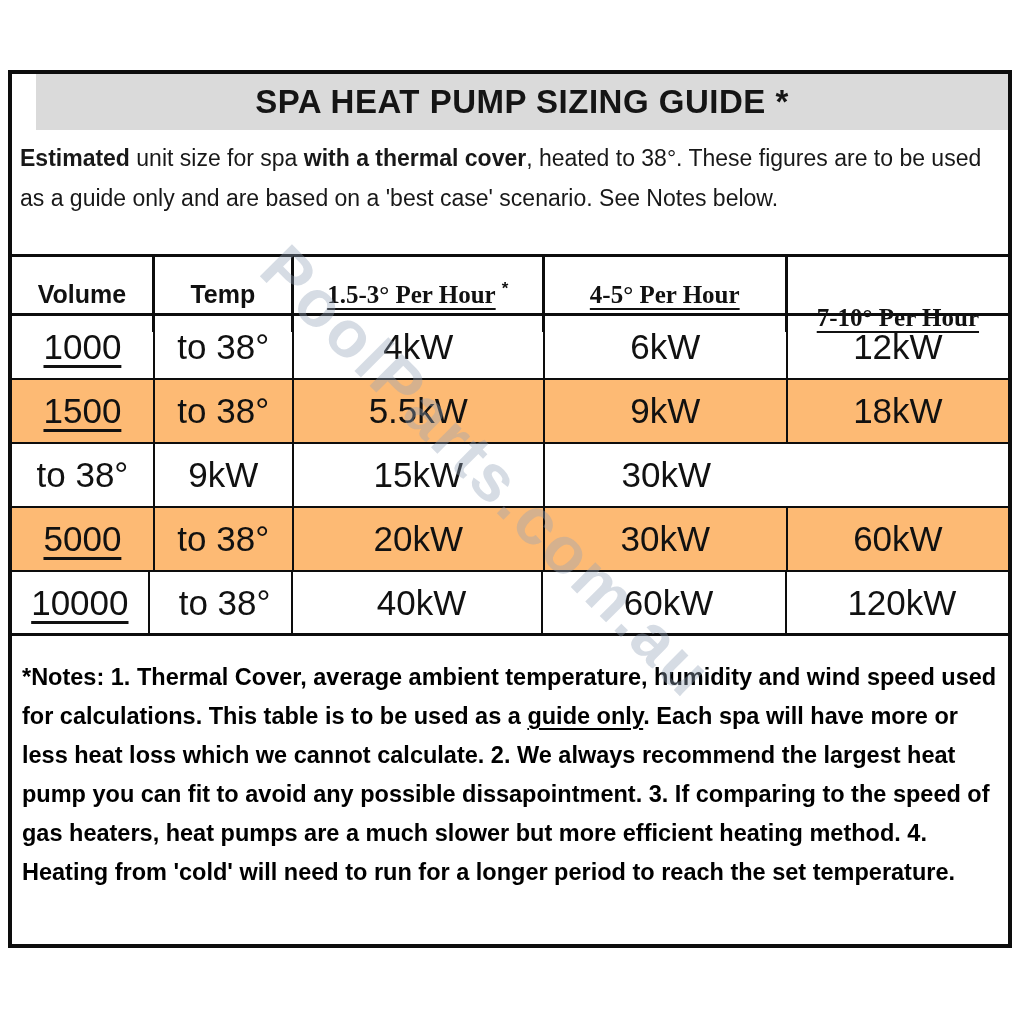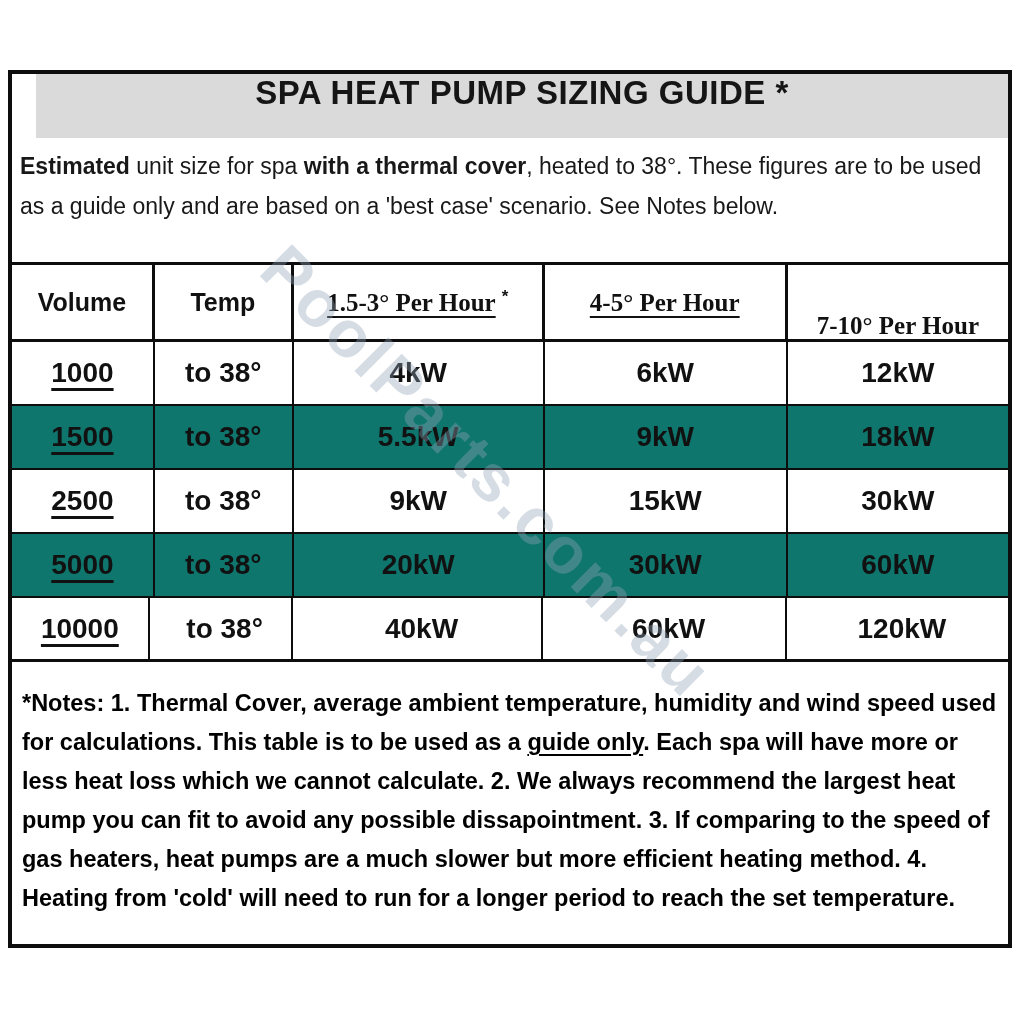--- a/index.html
+++ b/index.html
@@ -15,24 +15,24 @@
   .board {
     position:absolute;
     left:8px; top:70px;
     width:1004px; height:878px;
     border:4px solid #0d0d0d;
     display:flex;
     flex-direction:column;
     background:#ffffff;
   }
   .title-bar {
-    height:64px;
+    height:56px;
     background:#dadada;
     display:flex;
-    align-items:flex-start;
+    align-items:center;
     justify-content:center;
     margin-left:24px;
   }
   .title-bar h1 {
     font-size:33px;
     font-weight:bold;
     letter-spacing:0.5px;
     color:#151515;
   }
   .intro {
@@ -48,39 +48,39 @@
     display:grid;
     grid-template-columns:144fr 140fr 253fr 245fr 222fr;
   }
   .t-row > div {
     display:flex;
     align-items:center;
     justify-content:center;
     text-align:center;
   }
   .header-row {
-    height:80px;
+    height:62px;
     border-top:3px solid #0d0d0d;
     border-bottom:3px solid #0d0d0d;
     font-weight:bold;
     font-size:25px;
   }
   .header-row > div { border-right:3px solid #0d0d0d; }
   .header-row > div:last-child { border-right:none;margin-top:47px; }
   .header-row .u { text-decoration:underline; text-decoration-thickness:2px; text-underline-offset:5px;font-family:Liberation Serif, serif; }
   .header-row sup.star { font-size:17px; margin-left:6px; transform:translateY(-6px); }
   .data-row {
     height:64px;
     border-bottom:2px solid #0d0d0d;
-    font-weight:bold;
-    font-size:28px;
+    font-weight:normal;
+    font-size:35px;
   }
   .data-row > div { border-right:2px solid #0d0d0d; }
   .data-row > div:last-child { border-right:none; }
-  .data-row.alt { background:#0f766e; }
+  .data-row.alt { background:#fdba74; }
   .data-row:last-of-type { border-bottom:3px solid #0d0d0d;gap:9px; }
   .volume-cell span {
     text-decoration:underline;
     text-decoration-thickness:3px;
     text-underline-offset:6px;
   }
   .notes {
     flex:1;
     padding:22px 10px 10px 10px;
     font-weight:bold;
@@ -153,23 +153,20 @@
         <div class="volume-cell">
             <span>1500</span>
           </div>
         <div>to 38°</div>
         <div>5.5kW</div>
         <div>9kW</div>
         <div>18kW</div>
       </div>
 
       <div class="t-row data-row">
-        <div class="volume-cell">
-            <span>2500</span>
-          </div>
         <div>to 38°</div>
         <div>9kW</div>
         <div>15kW</div>
         <div>30kW</div>
       </div>
 
       <div class="t-row data-row alt">
         <div class="volume-cell">
             <span>5000</span>
           </div>

